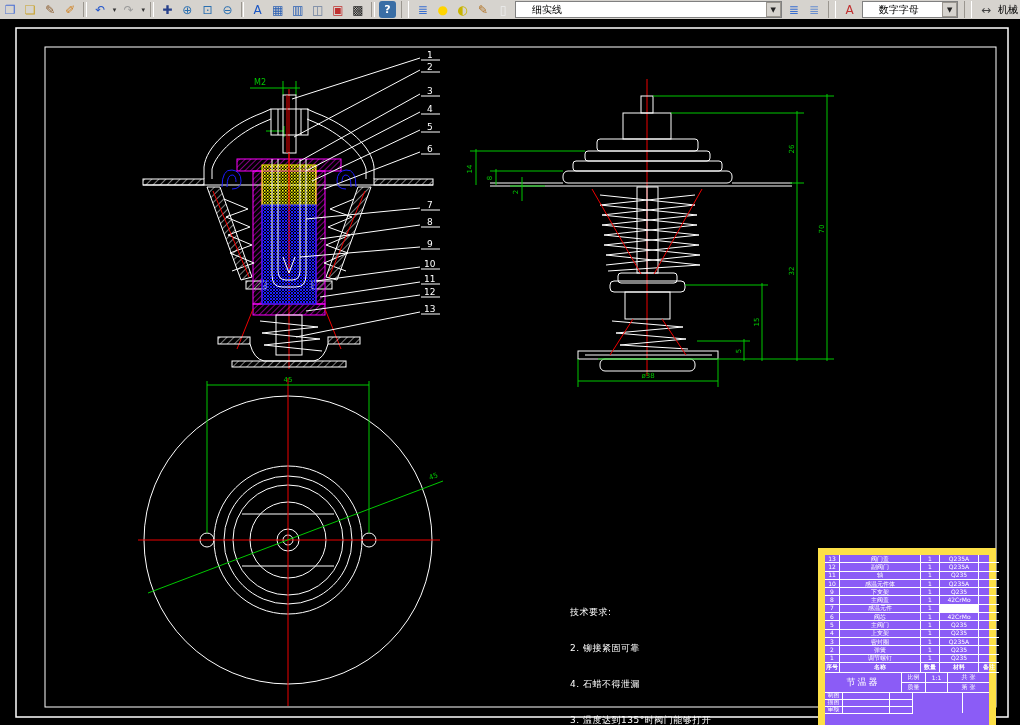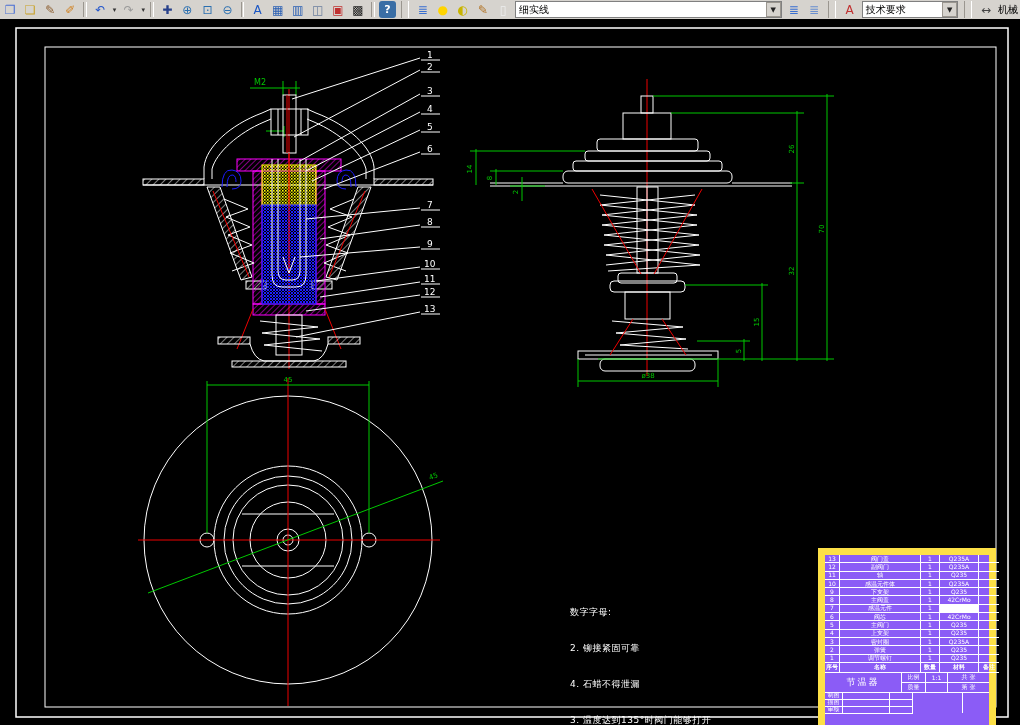--- a/index.html
+++ b/index.html
@@ -9,21 +9,21 @@
   #toolbar{position:absolute;left:0;top:0;width:1020px;height:19px;background:#d6d3ce;
            border-bottom:1px solid #404040;display:flex;align-items:center;overflow:hidden;}
   .tb-icon{width:17px;height:16px;margin:0 1px;display:flex;align-items:center;justify-content:center;
            font-size:12px;line-height:16px;cursor:default;border:1px solid transparent;}
   .tb-icon.badge{border-radius:3px;font-weight:bold;font-size:11px;width:16px;height:15px;}
   .tb-caret{width:9px;height:16px;font-size:7px;color:#333;display:flex;align-items:center;justify-content:center;}
   .tb-sep{width:2px;height:15px;border-left:1px solid #9a968f;border-right:1px solid #fff;margin:0 3px;}
   .tb-gap{width:6px;height:17px;border-left:1px solid #9a968f;border-right:1px solid #fff;margin:0 4px;}
   .tb-combo{height:15px;background:#fff;border:1px solid #808080;display:flex;align-items:center;
             justify-content:space-between;margin:0 2px;font-size:10px;}
-  .tb-combo-text{padding:0 3px;color:#000;white-space:nowrap;overflow:hidden;}
+  .tb-combo-text{padding:0 16px;color:#000;white-space:nowrap;overflow:hidden;}
   .tb-combo-btn{width:13px;height:13px;background:#d6d3ce;border:1px solid #9a968f;font-size:7px;color:#222;
             display:flex;align-items:center;justify-content:center;}
   .tb-label{font-size:10px;color:#000;white-space:nowrap;padding:0 2px;}
   
   #canvas{position:absolute;left:0;top:19px;width:1020px;height:706px;background:#000;}
   #cad-svg{position:absolute;left:0;top:0;}
   
   #techreq{position:absolute;left:570px;top:563px;color:#fff;font-size:9px;line-height:12px;white-space:pre;}
   #techreq .tr-line{letter-spacing:.5px;}
   
@@ -91,21 +91,21 @@
       <div class="tb-icon" style="color: rgb(238, 238, 238);">▯</div>
       <div class="tb-combo" style="width: 280px;">
         <span class="tb-combo-text">细实线</span>
         <span class="tb-combo-btn">▼</span>
       </div>
       <div class="tb-icon" style="color: rgb(58, 111, 208);">≣</div>
       <div class="tb-icon" style="color: rgb(106, 143, 208);">≣</div>
       <div class="tb-gap"></div>
       <div class="tb-icon" style="color: rgb(192, 48, 48);">A</div>
       <div class="tb-combo" style="width: 100px;">
-        <span class="tb-combo-text">技术要求</span>
+        <span class="tb-combo-text">数字字母</span>
         <span class="tb-combo-btn">▼</span>
       </div>
       <div class="tb-gap"></div>
       <div class="tb-icon" style="color: rgb(68, 68, 68);">↔</div>
       <div class="tb-label">机械</div>
     </div>
 
   <div id="canvas">
 
     <svg id="cad-svg" width="1020" height="706" viewBox="0 0 1020 706">
@@ -340,21 +340,21 @@
           <line x1="148" y1="574" x2="443" y2="462"></line>
         </g>
         <g fill="#00c800" font-size="7">
           <text x="288" y="363" text-anchor="middle">45</text>
           <text x="430" y="461" transform="rotate(-21 430 461)">45</text>
         </g>
       </g>
     </svg>
 
     <div id="techreq">
-      <div class="tr-line">数字字母:</div>
+      <div class="tr-line">技术要求:</div>
       <div class="tr-line">2. 铆接紧固可靠</div>
       <div class="tr-line">4. 石蜡不得泄漏</div>
       <div class="tr-line">3. 温度达到135°时阀门能够打开</div>
     </div>
 
     <div id="bom">
       <div id="bom-rows">
           <div class="bom-row">
             <div class="bom-cell">13</div>
             <div class="bom-cell">阀门盖</div>

